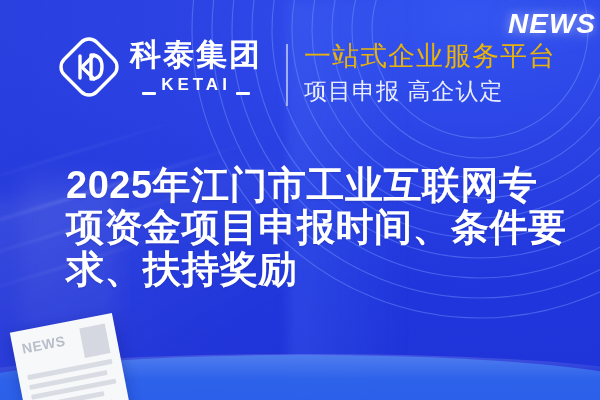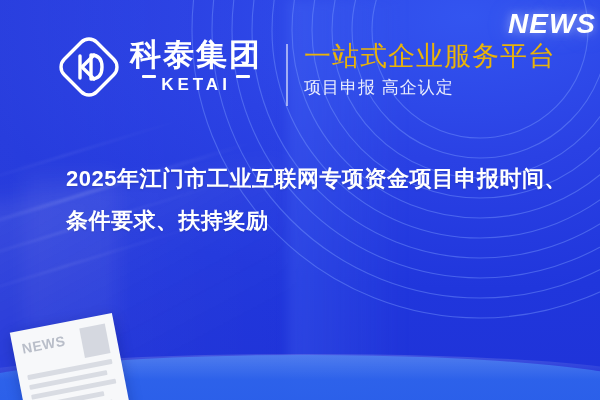--- a/index.html
+++ b/index.html
@@ -124,21 +124,21 @@
   .logo-cn {
     color: #ffffff;
     font-size: 31px;
     font-weight: 700;
     letter-spacing: 2px;
     line-height: 1.05;
     white-space: nowrap;
   }
   .logo-en-row {
     display: flex;
-    align-items: flex-start;
+    align-items: flex-end;
     gap: 5px;
     margin-top: 3px;
     width: 100%;
     justify-content: center;
   }
   .logo-dash {
     display: block;
     height: 3px;
     width: 14px;
     background: #ffffff;
@@ -171,21 +171,21 @@
   .tagline-main {
     color: #eab308;
     font-size: 27px;
     font-weight: 400;
     letter-spacing: 1px;
     line-height: 1.22;
     white-space: nowrap;
   }
   .tagline-sub {
     color: rgba(255,255,255,0.90);
-    font-size: 17px;
+    font-size: 23px;
     font-weight: 400;
     letter-spacing: 1px;
     line-height: 1.3;
     margin-top: 4px;
     white-space: nowrap;
   }
 
   
   .news-word {
     position: absolute;
@@ -196,24 +196,24 @@
     font-weight: 700;
     letter-spacing: 1px;
     font-style: italic;
     text-shadow: 0 0 10px rgba(255,255,255,0.45), 0 0 22px rgba(160,190,255,0.35);
   }
 
   
   .headline {
     position: absolute;
     left: 66px;
-    top: 158px;
+    top: 164px;
     width: 508px;
     color: #ffffff;
-    font-size: 22px;
+    font-size: 38px;
     font-weight: 700;
     line-height: 42px;
     letter-spacing: 0.5px;
     text-shadow: 0 1px 2px rgba(0,0,0,0.12);
   }
 
   
   .news-card {
     position: absolute;
     left: 18px;

